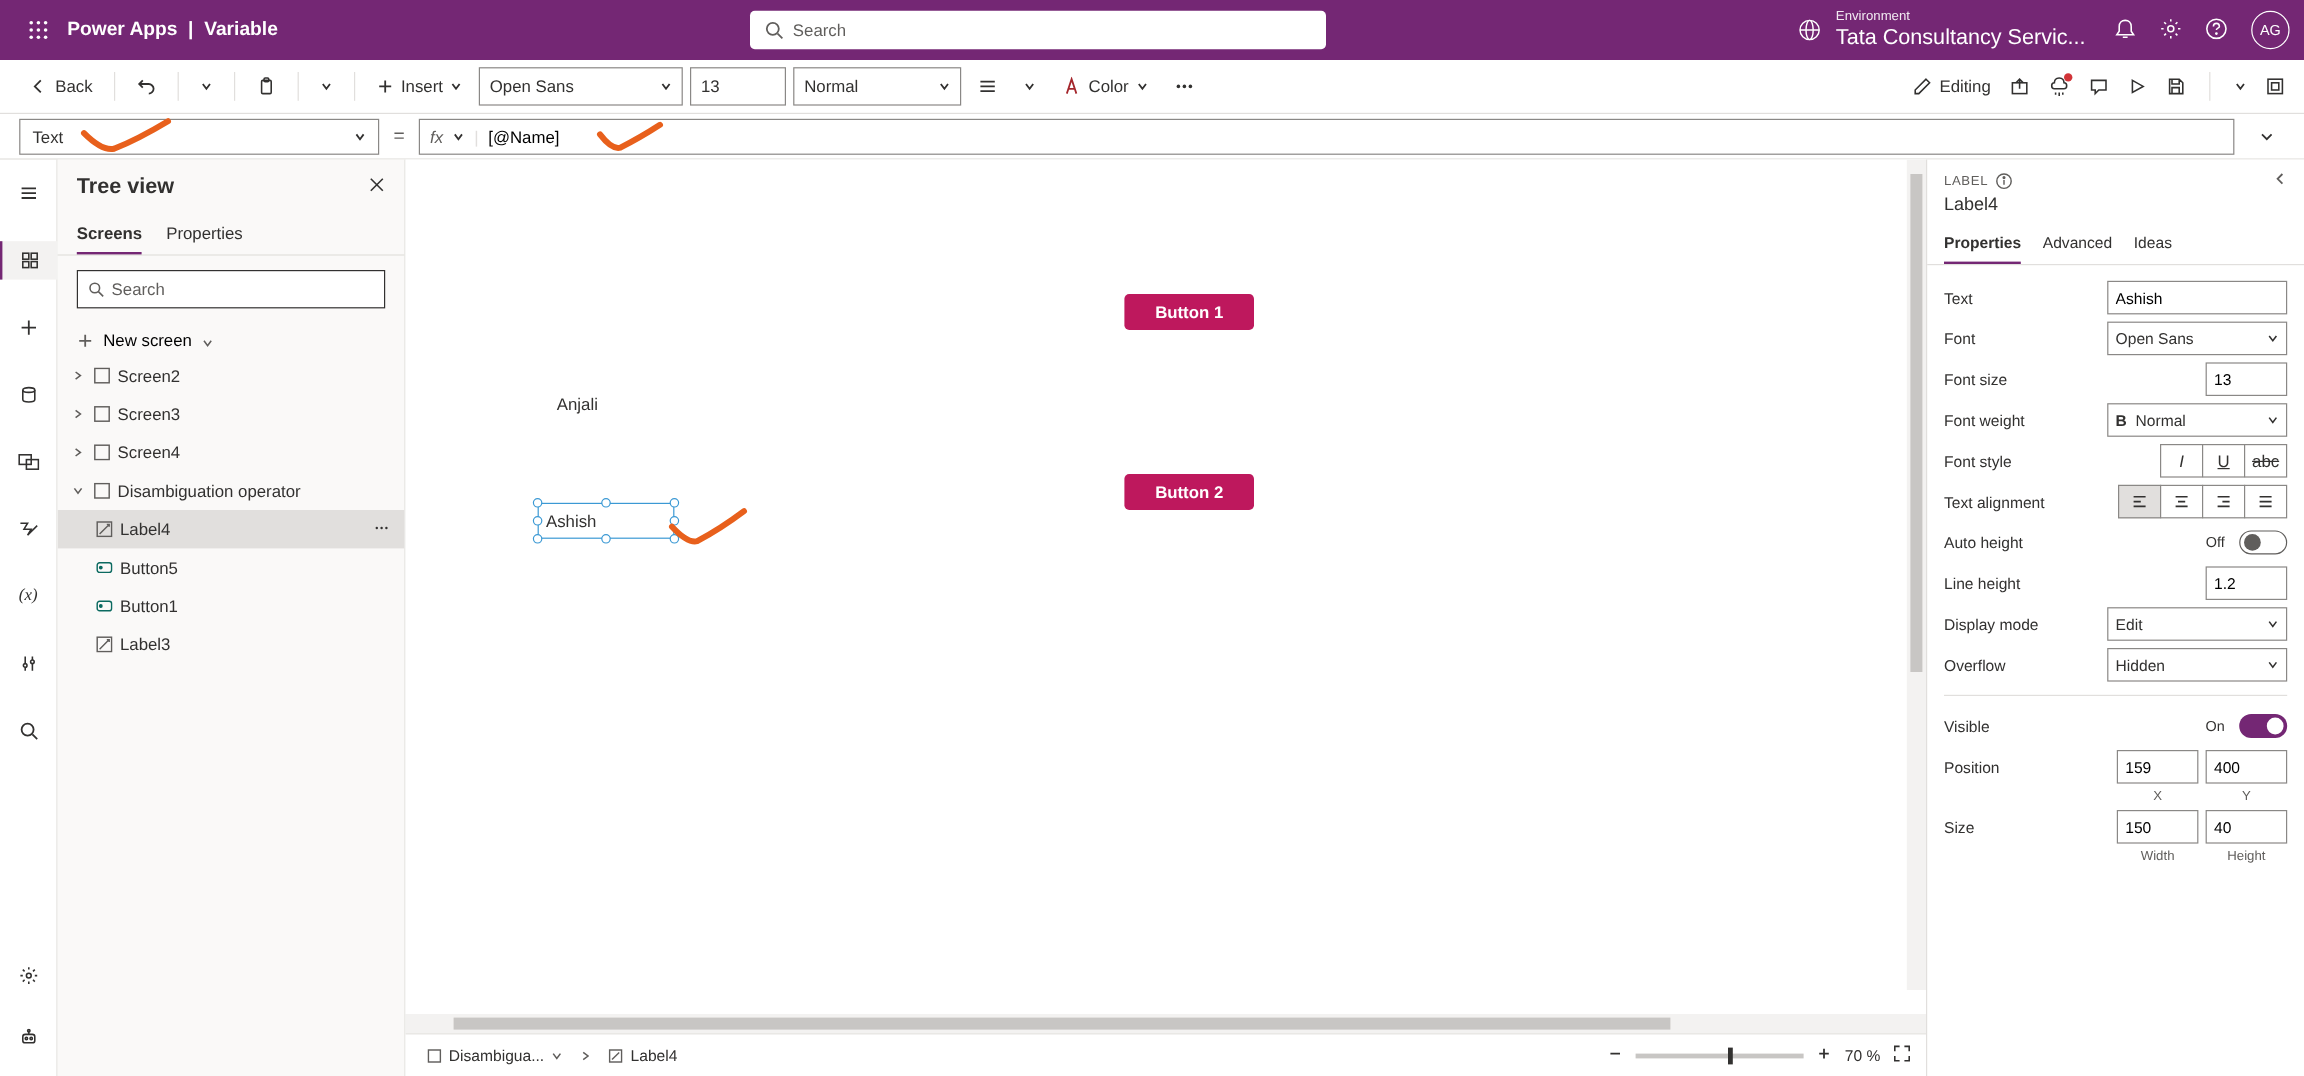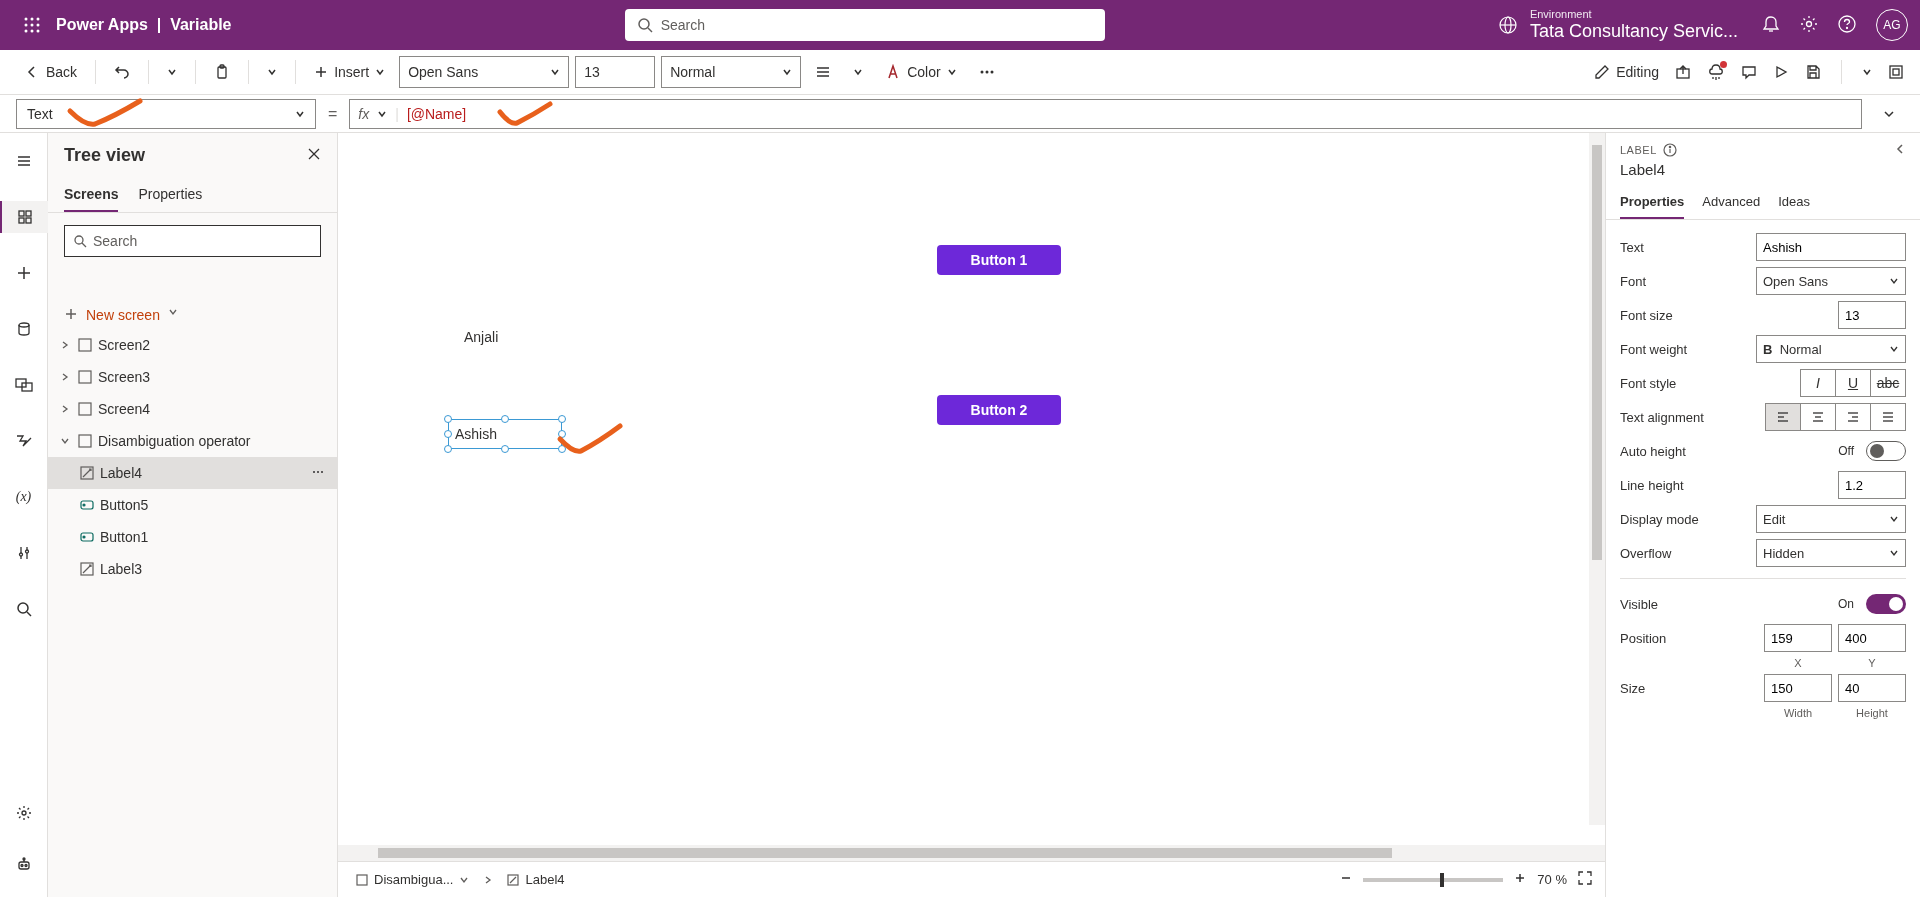--- a/index.html
+++ b/index.html
@@ -31,41 +31,41 @@
 .cmd-right { display: flex; align-items: center; gap: 16px; }
 .cmd-right-item { display: flex; align-items: flex-end; gap: 6px; position: relative; }
 .red-dot { width: 7px; height: 7px; background: #d13438; border-radius: 50%; position: absolute; top: -2px; right: -2px; }
 
 
 .formulabar { height: 38px; border-bottom: 1px solid #e1dfdd; display: flex; align-items: center; padding: 0 16px; gap: 12px; }
 .prop-select { width: 300px; height: 30px; border: 1px solid #8a8886; padding: 0 10px; display: flex; align-items: center; justify-content: space-between; }
 .equals { font-size: 16px; color: #605e5c; }
 .fx-box { flex: 1; height: 30px; border: 1px solid #8a8886; display: flex; align-items: center; padding: 0 8px; gap: 8px; font-family: Consolas, monospace; }
 .fx-label { font-style: italic; color: #605e5c; }
-.formula-text { color: #b91c1c; }
+.formula-text { color: #000000; }
 .expand-chev { width: 30px; display: flex; justify-content: center; }
 
 
 .main { display: flex; height: 764px; }
 
 
 .leftrail { width: 48px; border-right: 1px solid #e1dfdd; display: flex; flex-direction: column; align-items: center; padding-top: 12px; gap: 24px; }
 .leftrail-bottom { margin-top: auto; margin-bottom: 16px; display: flex; flex-direction: column; gap: 20px; align-items: center; }
 .rail-item { width: 48px; height: 32px; display: flex; align-items: center; justify-content: center; cursor: pointer; }
 .rail-item.active { border-left: 2px solid #742774; background: #f3f2f1; }
 
 
 .treeview { width: 290px; border-right: 1px solid #e1dfdd; background: #faf9f8; display: flex; flex-direction: column; }
 .tv-header { padding: 12px 16px; display: flex; justify-content: space-between; align-items: center; }
 .tv-title { font-size: 18px; font-weight: 600; }
 .tv-tabs { display: flex; gap: 20px; padding: 0 16px; border-bottom: 1px solid #e1dfdd; }
 .tv-tab { padding: 8px 0; cursor: pointer; }
 .tv-tab.active { border-bottom: 2px solid #742774; font-weight: 600; }
 .tv-search { margin: 12px 16px; height: 32px; border: 1px solid #323130; display: flex; align-items: center; padding: 0 8px; gap: 6px; background: #fff; }
-.tv-newscreen { padding: 6px 16px; display: flex; align-items: flex-start; gap: 8px; cursor: pointer; color: #c2410c; margin-top: 32px; }
+.tv-newscreen { padding: 6px 16px; display: flex; align-items: flex-end; gap: 8px; cursor: pointer; color: #000000; }
 .tv-tree { flex: 1; overflow-y: auto; }
 .tree-row { display: flex; align-items: center; height: 32px; padding-left: 12px; gap: 6px; cursor: pointer; }
 .tree-row.indent1 { padding-left: 32px; }
 .tree-row.selected { background: #e1dfdd; }
 .tree-row .more { margin-left: auto; margin-right: 12px; }
 .chev { width: 12px; display: inline-block; }
 
 
 .canvas-wrap { flex: 1; display: flex; flex-direction: column; background: #f8f8f8; position: relative; }
 .canvas-area { flex: 1; position: relative; background: #fff; margin: 0; overflow: hidden; }
@@ -76,21 +76,21 @@
 .canvas-footer { height: 36px; border-top: 1px solid #e1dfdd; display: flex; align-items: center; padding: 12px 12px; gap: 8px; background: #fff; font-size: 13px; }
 .bc-item { display: flex; align-items: center; gap: 6px; padding: 2px 6px; }
 .zoom-controls { margin-left: auto; display: flex; align-items: center; gap: 10px; }
 .zoom-slider { width: 140px; height: 4px; background: #c8c6c4; position: relative; }
 .zoom-slider-thumb { position: absolute; top: -5px; left: 55%; width: 4px; height: 14px; background: #323130; }
 
 
 .label-anjali { position: absolute; left: 126px; top: 196px; font-size: 14px; }
 .label-ashish-wrap { position: absolute; left: 110px; top: 286px; width: 114px; height: 30px; border: 1px solid #3b99d4; background: #fff; display: flex; align-items: center; padding: 0 6px; }
 .sel-handle { width: 8px; height: 8px; border: 1px solid #3b99d4; background: #fff; border-radius: 50%; position: absolute; }
-.btn-canvas { position: absolute; width: 124px; height: 30px; background: #6d28d9; color: #fff; border-radius: 4px; display: flex; align-items: center; justify-content: center; font-weight: 600; font-size: 14px; }
+.btn-canvas { position: absolute; width: 108px; height: 30px; background: #be185d; color: #fff; border-radius: 4px; display: flex; align-items: center; justify-content: center; font-weight: 600; font-size: 14px; }
 
 
 .checkmark { position: absolute; pointer-events: none; }
 
 
 .proppanel { width: 315px; border-left: 1px solid #e1dfdd; display: flex; flex-direction: column; background: #fff; }
 .prop-header { padding: 10px 14px 4px; display: flex; align-items: center; gap: 6px; font-size: 11px; letter-spacing: 0.5px; color: #605e5c; }
 .prop-header .expand { margin-left: auto; }
 .prop-name { padding: 0 14px 8px; font-size: 15px; }
 .prop-tabs { display: flex; gap: 18px; padding: 0 14px; border-bottom: 1px solid #e1dfdd; }

